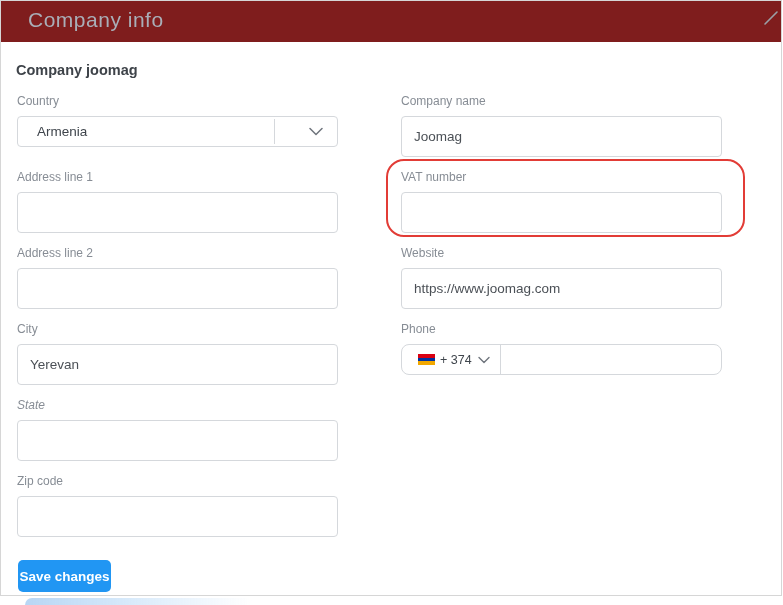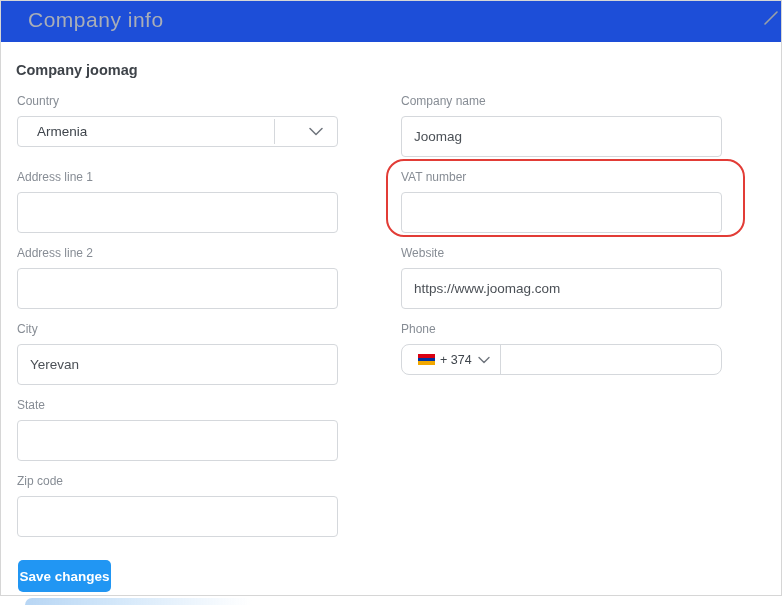--- a/index.html
+++ b/index.html
@@ -7,21 +7,21 @@
   body { font-family:"Liberation Sans", sans-serif; }
   .screen {
     position:relative; width:783px; height:605px; background:#fff; overflow:hidden;
   }
   .panel {
     position:absolute; left:0; top:0; width:782px; height:596px;
     background:#fff; border:1px solid #d6d6d6;
   }
   .panel-header {
     position:absolute; left:0; top:0; width:100%; height:41px;
-    background:#1d4ed8;
+    background:#7f1d1d;
   }
   .panel-title {
     position:absolute; left:27px; top:7px;
     font-size:21px; font-weight:300; letter-spacing:0.5px; color:#a9aeb7;
   }
   .corner-diag {
     position:absolute; right:1px; top:8px; width:18px; height:18px;
   }
   .section-title {
     position:absolute; left:15px; top:61px;
@@ -123,21 +123,21 @@
       <div class="field-label" style="top:245px;">Address line 2</div>
       <input class="text-input" style="top: 267px;" value="">
     </div>
 
     <div class="field" style="left:16px; top:0;">
       <div class="field-label" style="top:321px;">City</div>
       <input class="text-input" style="top: 343px;" value="Yerevan">
     </div>
 
     <div class="field" style="left:16px; top:0;">
-      <div class="field-label" style="top:397px;">State</div>
+      <div class="field-label" style="top:397px;font-style:italic;">State</div>
       <input class="text-input" style="top: 419px;" value="">
     </div>
 
     <div class="field" style="left:16px; top:0;">
       <div class="field-label" style="top:473px;">Zip code</div>
       <input class="text-input" style="top: 495px;" value="">
     </div>
 
     <div class="field" style="left:400px; top:0;">
       <div class="field-label" style="top:93px;">Company name</div>

